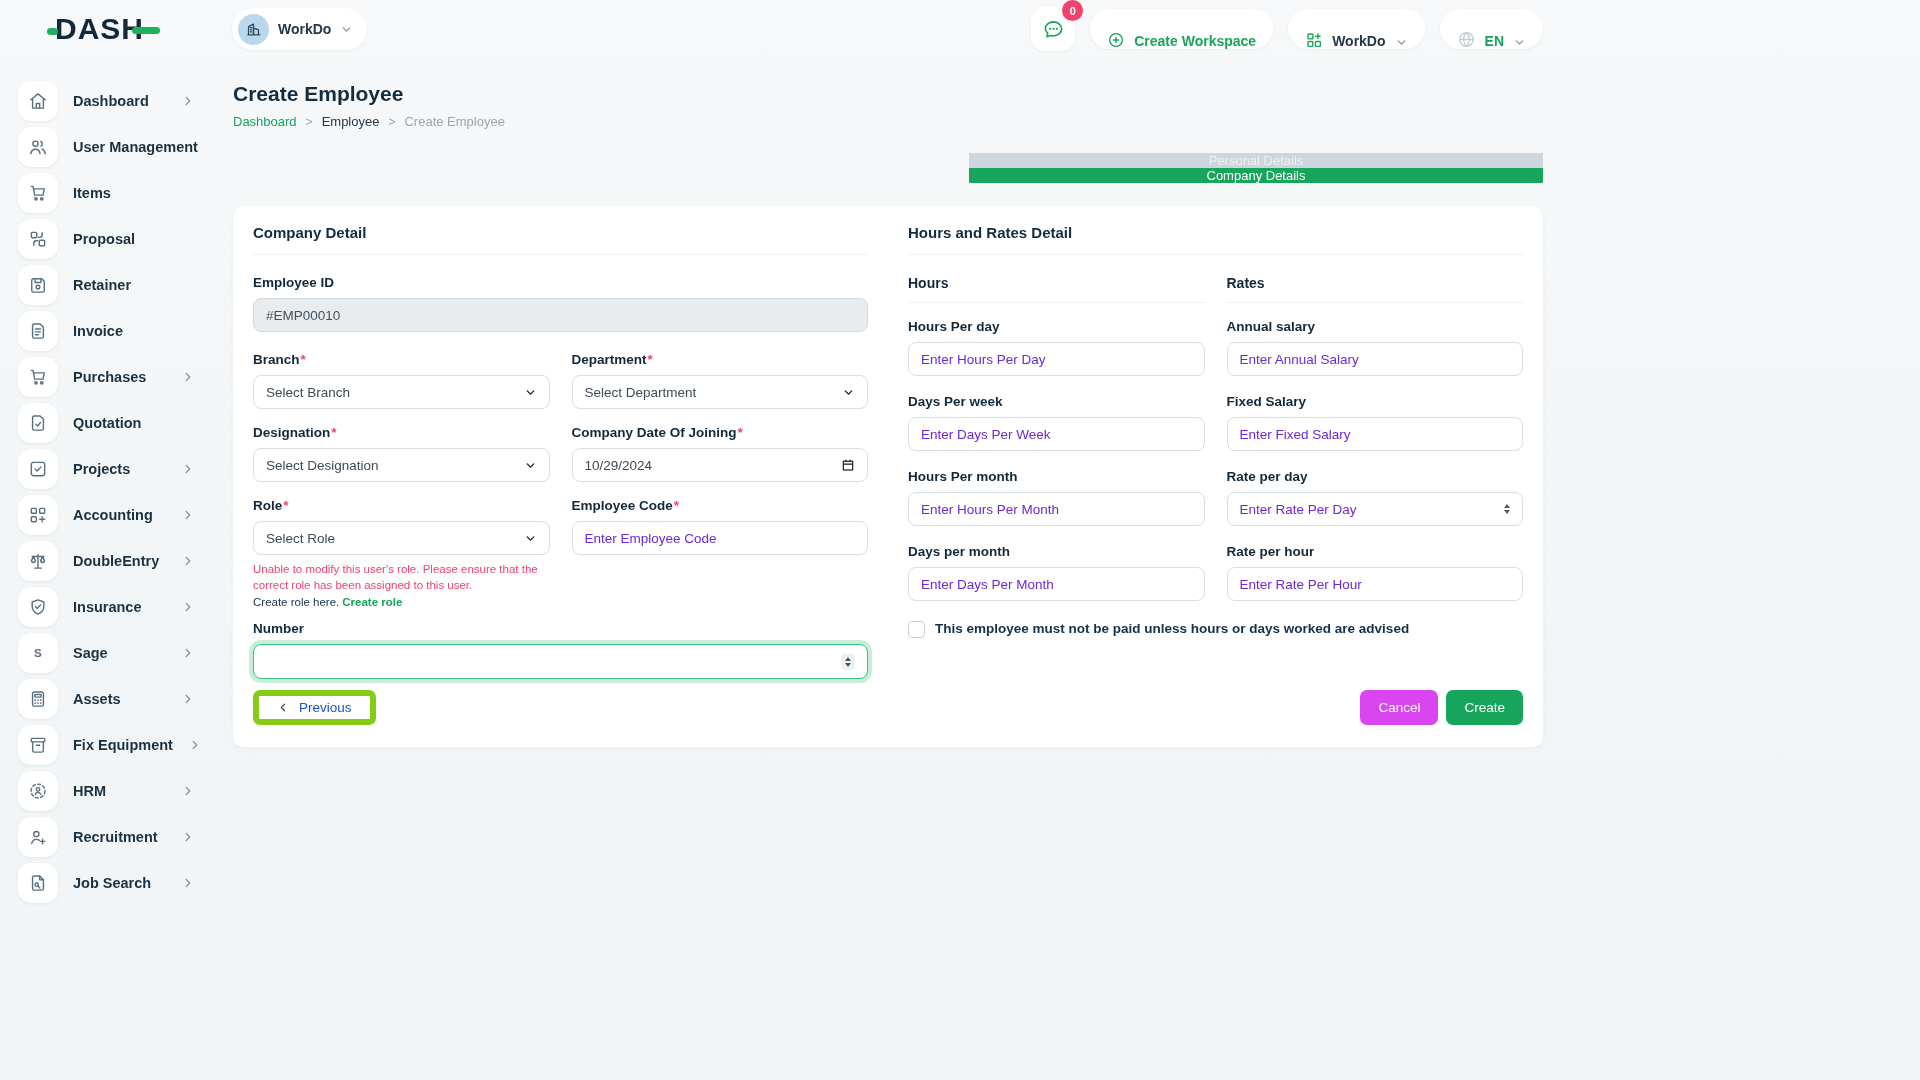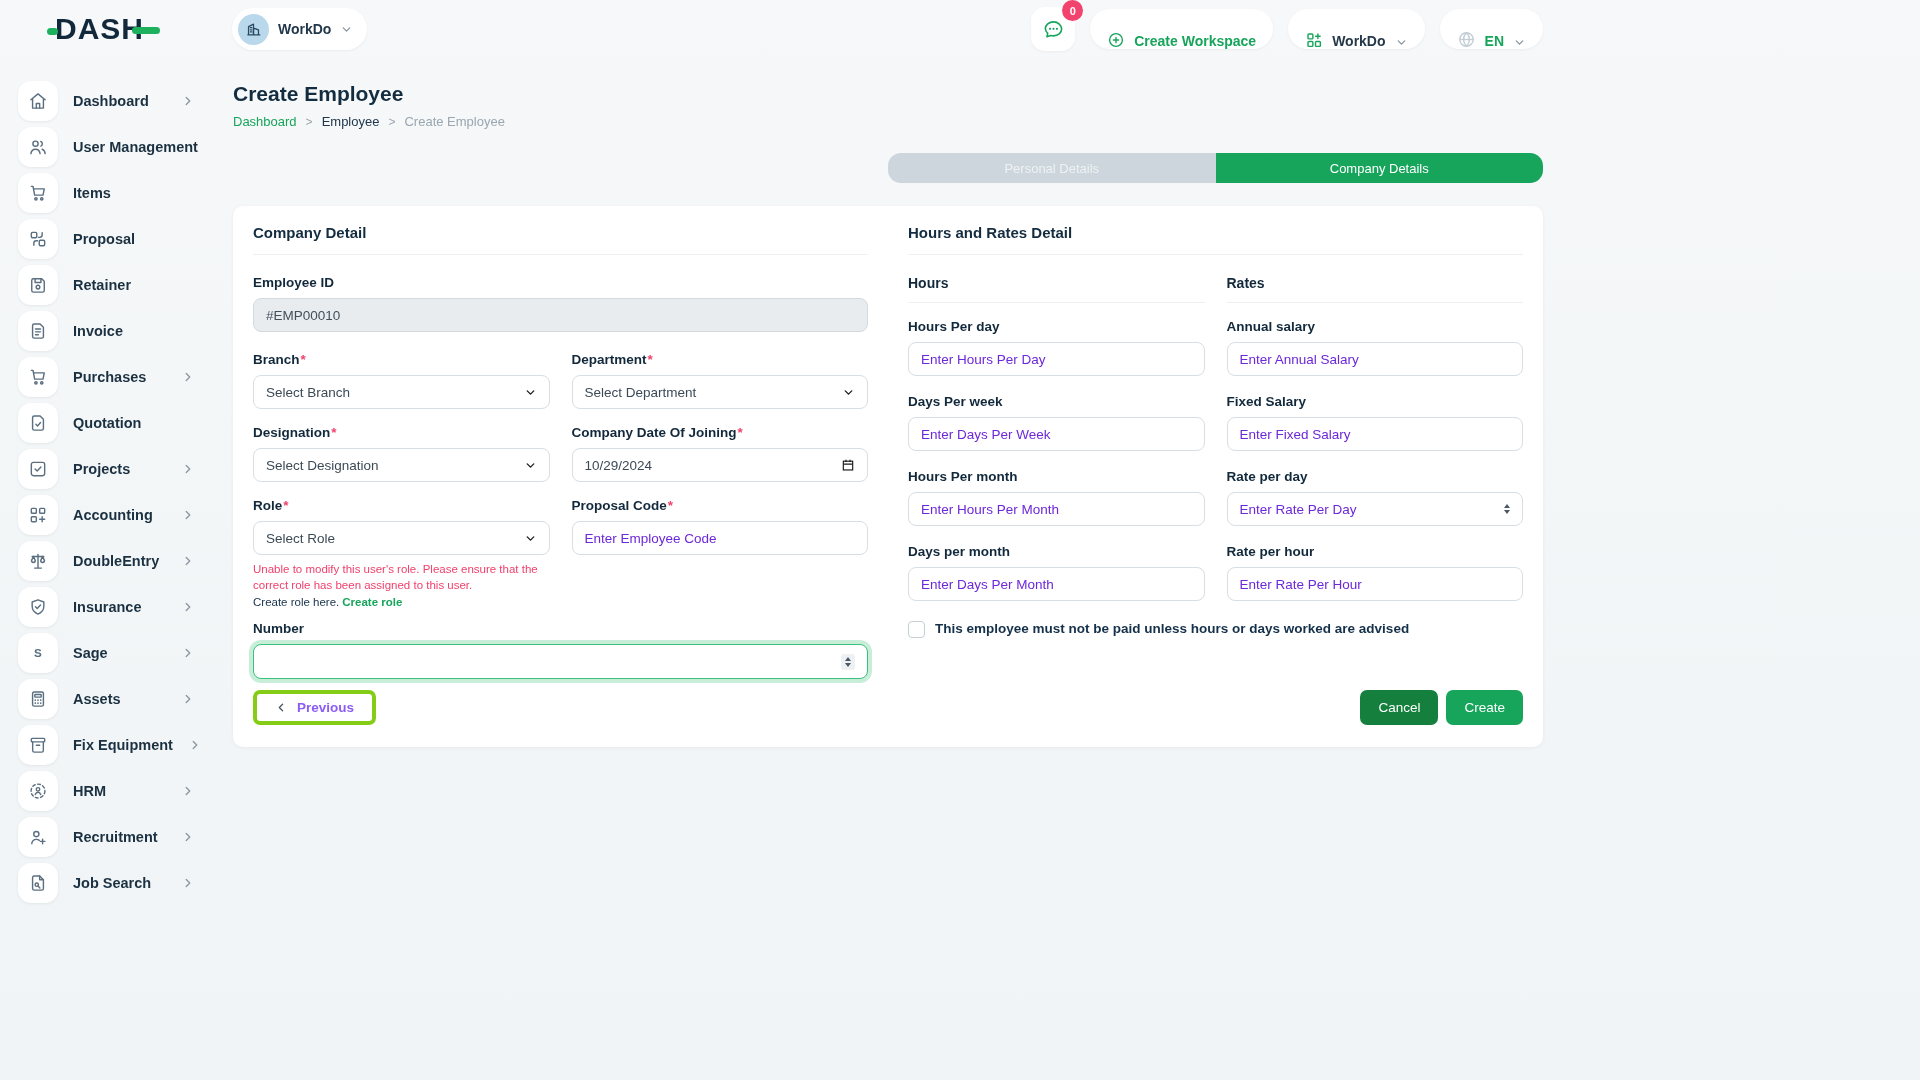--- a/index.html
+++ b/index.html
@@ -32,21 +32,21 @@
   .side-chev { margin-left:auto; color:#8b98a3; display:flex; }
 
   .main { width:1310px; margin-left:28px; }
   .page-title { margin-top:24px; font-size:21px; font-weight:700; color:#132c3f; }
   .breadcrumb { margin-top:8px; display:flex; align-items:center; gap:9px; font-size:13px; }
   .bc-link { color:#17a45b; text-decoration:none; cursor:pointer; }
   .bc-mid { color:#22384a; }
   .bc-cur { color:#9aa6b0; }
   .bc-sep { color:#9aa6b0; font-size:12px; }
 
-  .tabs { margin-top:24px; margin-left:auto; width:655px; height:30px; display:flex; border-radius:13px; overflow:hidden; }
+  .tabs { margin-top:24px; margin-left:auto; width:574px; height:30px; display:flex; border-radius:1px; overflow:hidden;flex-direction:column; }
   .tab { flex:1; display:flex; align-items:center; justify-content:center; font-size:13px; cursor:pointer; }
   .tab-inactive { background:#ccd6dc; color:#eef2f4; }
   .tab-active { background:#17a45b; color:#fff; }
 
   
   .card { margin-top:23px; width:1310px; height:541px; background:#fff; border-radius:10px; box-shadow:0 1px 4px rgba(16,43,62,.05); display:flex; }
   .card-col { flex:1; padding:18px 20px 22px; display:flex; flex-direction:column; }
   .sec-heading { font-size:15px; font-weight:700; color:#132c3f; padding-bottom:13px; border-bottom:1px solid #edf1f4; margin-bottom:20px; }
 
   .flabel { font-size:13.5px; font-weight:700; color:#12293c; margin-bottom:8px; }
@@ -71,23 +71,23 @@
   .role-hint { margin-top:3px; font-size:11.5px; color:#16324a; }
   .role-hint a { color:#17a45b; font-weight:700; text-decoration:none; cursor:pointer; margin-left:3px; }
 
   .sub-col-head { font-size:14px; font-weight:700; color:#12293c; padding-bottom:11px; border-bottom:1px solid #edf1f4; margin-bottom:16px; }
 
   .checkbox-row { display:flex; align-items:flex-start; gap:10px; margin-top:2px; }
   .checkbox { width:17px; height:17px; border:1px solid #c6cfd6; border-radius:4px; background:#fff; cursor:pointer; flex:0 0 17px; }
   .checkbox-label { font-size:13.5px; font-weight:700; color:#14304a; }
 
   .btn { height:35px; border-radius:7px; font-size:13.5px; display:inline-flex; align-items:center; justify-content:center; padding:0 18px; cursor:pointer; border:none; font-family:inherit; }
-  .btn-outline { background:#fff; border:4px solid #84cc16; color:#8b5cf6; gap:9px; margin-top:auto; align-self:flex-start;font-weight:bold; }
+  .btn-outline { background:#fff; border:6px solid #84cc16; color:#1d4ed8; gap:9px; margin-top:auto; align-self:flex-start; }
   .btn-row { margin-top:auto; align-self:flex-end; display:flex; gap:8px; }
-  .btn-gray { background:#15803d; color:#fff; }
+  .btn-gray { background:#d946ef; color:#fff; }
   .btn-green { background:#17a45b; color:#fff; }
 
   svg { display:block; }
 </style>
 </head>
 <body>
 
 <div class="app">
 
   <div class="topbar">
@@ -491,21 +491,21 @@
                 <span class="ctl-right">
                     <svg width="13" height="13" viewBox="0 0 24 24" fill="none" stroke="currentColor" stroke-width="2.6" stroke-linecap="round" stroke-linejoin="round">
                       <path d="m6 9 6 6 6-6"></path>
                     </svg>
                   </span>
               </div>
               <div class="role-warning">Unable to modify this user's role. Please ensure that the correct role has been assigned to this user.</div>
               <div class="role-hint"><span>Create role here.</span><a>Create role</a></div>
             </div>
             <div class="fcol">
-              <div class="flabel"><span>Proposal Code</span><span class="req">*</span></div>
+              <div class="flabel"><span>Employee Code</span><span class="req">*</span></div>
               <div class="control">
                 <span class="ph">Enter Employee Code</span>
               </div>
             </div>
           </div>
 
           <div class="fgroup" style="margin-top:13px; margin-bottom:0">
             <div class="flabel">Number</div>
             <div class="control focused">
               <span></span>

